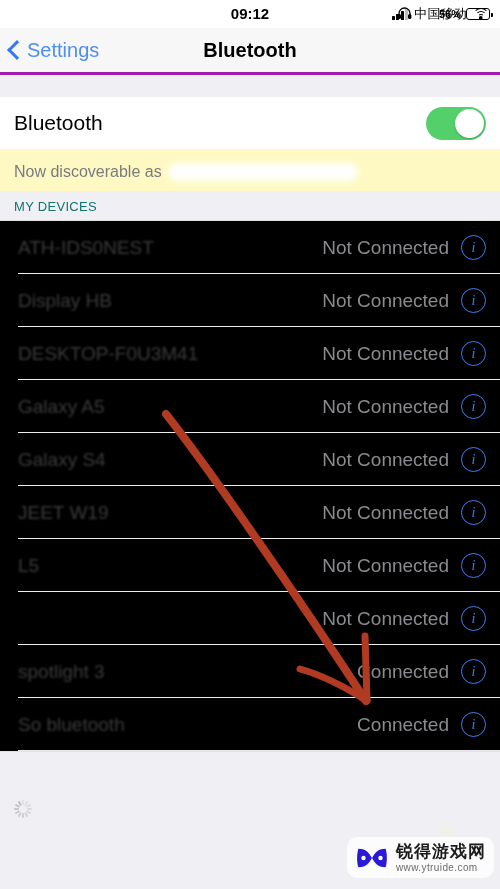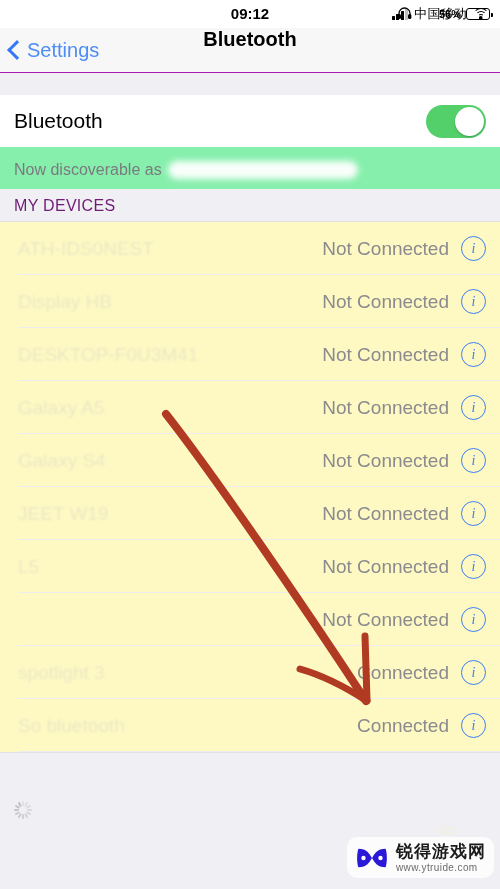--- a/index.html
+++ b/index.html
@@ -36,56 +36,56 @@
   .wifi .dot{ position:absolute; bottom:0; left:50%; transform:translateX(-50%); width:2.5px; height:2.5px; border-radius:50%; background:#000; }
   .hp{ font-size:12px; color:#000; }
   .batt-pct{ font-size:11px; font-weight:600; color:#000;margin-left:22px; }
   .batt{ width:24px; height:12px; border:1.3px solid #000; border-radius:3px; position:relative; box-sizing:border-box; padding:1px; }
   .batt:after{ content:""; position:absolute; right:-3.5px; top:3.5px; width:2px; height:4px; background:#000; border-radius:0 1px 1px 0; }
   .batt-fill{ height:100%; background:#FDCB2E; border-radius:1.5px; }
 
   
   .navbar{
     height:44px; background:#F7F7F8;
-    border-bottom:1px solid #a21caf;
-    position:relative; display:flex; 
+    border-bottom:3px solid #a21caf;
+    position:relative; display:flex; align-items:center;
   }
   .back{ display:flex; align-items:center; gap:3px; padding-left:10px; cursor:pointer; }
   .chev{ width:11px; height:11px; border-left:3px solid #3478F6; border-bottom:3px solid #3478F6; transform:rotate(45deg); }
   .back-label{ font-size:20px; color:#4C8DF6; }
   .nav-title{ position:absolute; left:0; right:0; text-align:center; font-size:20px; font-weight:bold; color:#000; pointer-events:none; }
 
   
   .gap{ height:22px; }
   .row{
     background:#FFFFFF; height:42px;
     display:flex; align-items:center; padding:0 14px;
     position:relative;
   }
   .bt-label{ font-size:21px; color:#000; }
   .bt-row{ height:52px; }
   .toggle{ margin-left:auto; width:60px; height:33px; border-radius:17px; background:#53D06A; position:relative; cursor:pointer; }
   .toggle .knob{ position:absolute; top:2px; right:2px; width:29px; height:29px; border-radius:50%; background:#fff; box-shadow:0 1px 2px rgba(0,0,0,.25); }
 
   .discover{
-    background:#86efac; padding:14px 14px 10px 14px;
+    background:#fef9c3; padding:14px 14px 10px 14px;
     font-size:16px; color:#7A7A7F; position:relative;
     display:flex; align-items:flex-end;
   }
   .redaction{
     margin-left:6px; width:190px; height:18px;
     background:#FFFFFF; border-radius:9px;
     filter:blur(3px); opacity:.95;
   }
   .section-hdr{
     background:#EFEFF4; padding:8px 14px 6px 14px;
-    font-size:16px; color:#701a75; letter-spacing:0.3px;
+    font-size:13px; color:#0f766e; letter-spacing:0.3px;
     display:flex; align-items:center; gap:10px;text-align:right;
   }
-  .devices{ background:#fef9c3; border-top:1px solid #E0E0E3;text-align:center; }
+  .devices{ background:#000000; border-top:1px solid #E0E0E3;text-align:center; }
   .device-row{
     height:53px; display:flex; align-items:center;
     padding:0 14px 0 18px; position:relative; cursor:pointer;
   }
   .device-row .sep{ position:absolute; left:18px; right:0; bottom:0; height:1px; background:#EDEDF0; }
   .dev-name{ font-size:19px; color:#BFBFC4; opacity:.30; filter:blur(1.1px); white-space:nowrap; overflow:hidden; }
   .dev-status{ margin-left:auto; font-size:19px; color:#8A8A8F; }
   .info{
     margin-left:12px; width:23px; height:23px; border-radius:50%;
     border:1.6px solid #3D7EF4; color:#3D7EF4;

